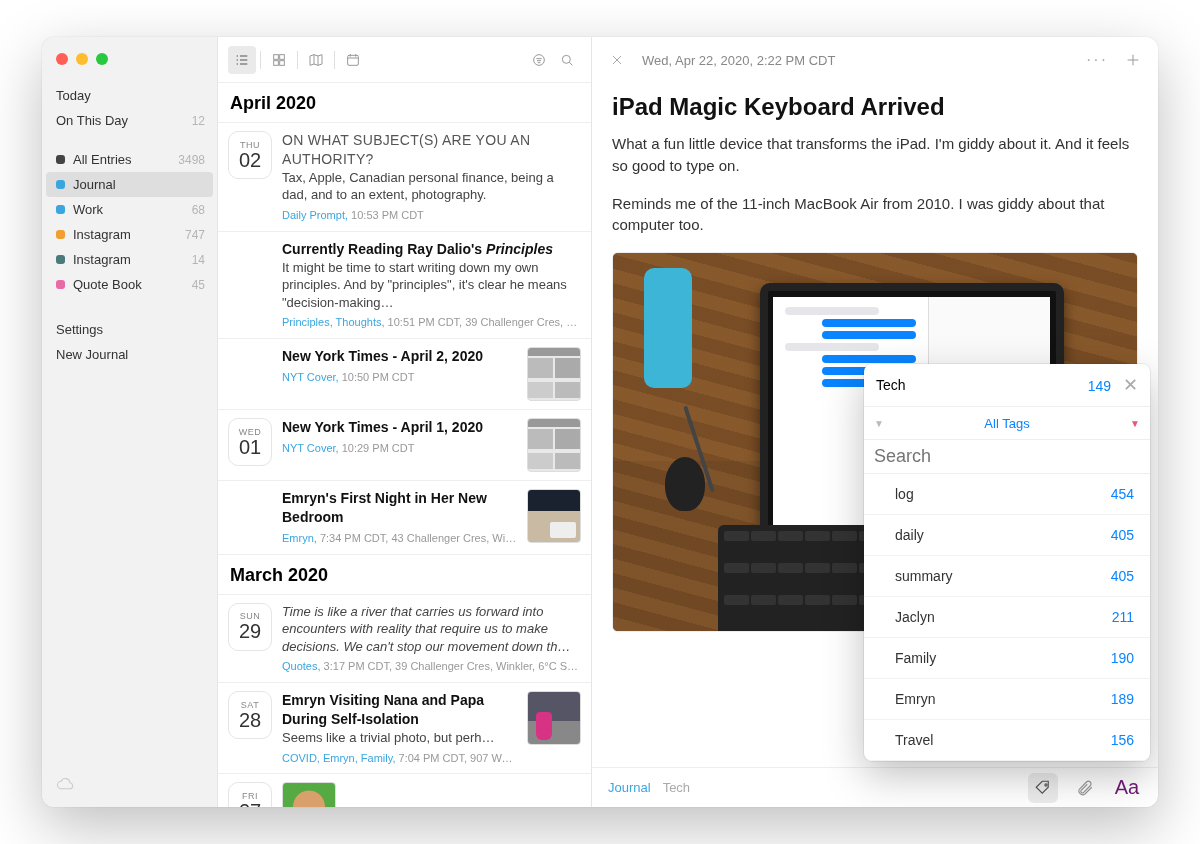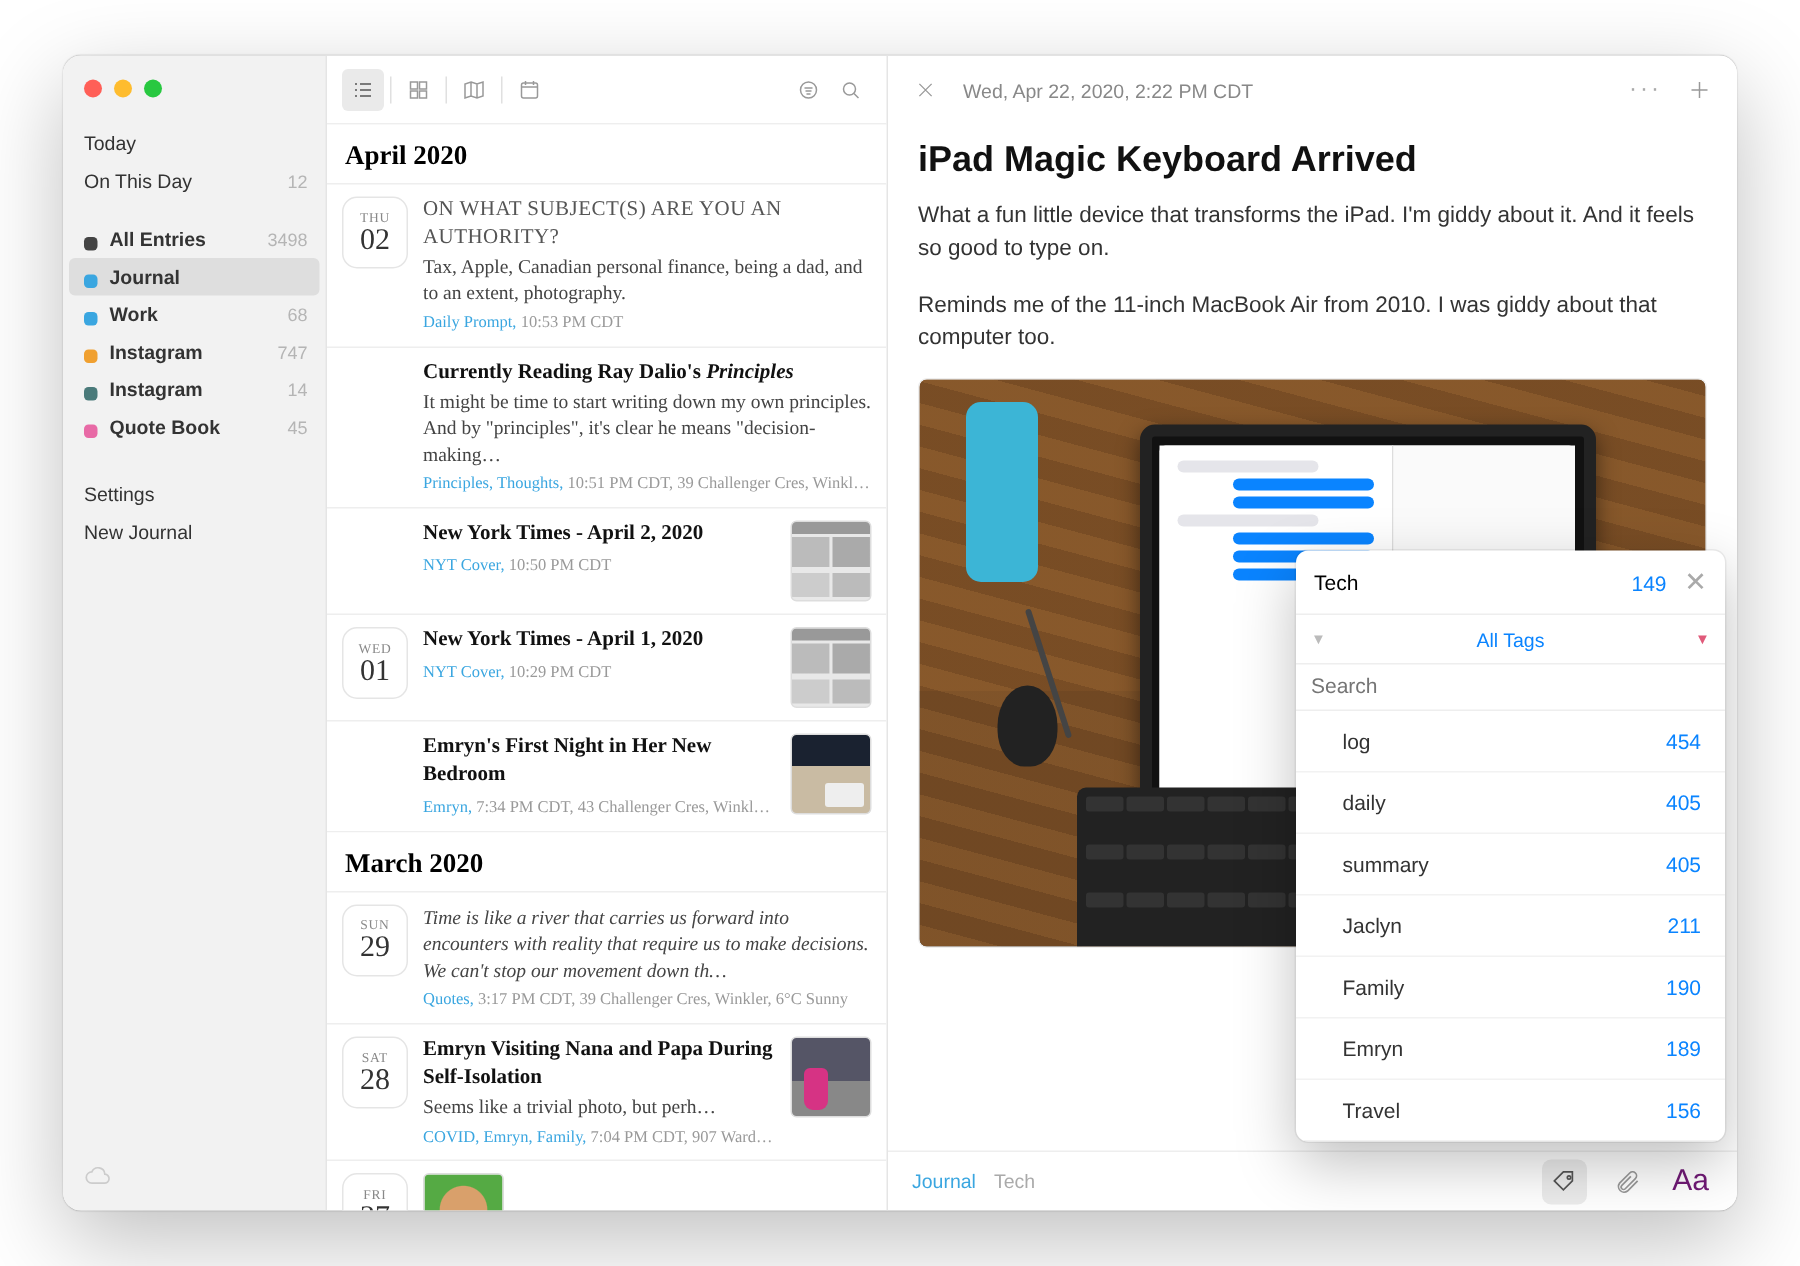--- a/index.html
+++ b/index.html
@@ -36,21 +36,21 @@
     border-right: 1px solid #e5e5e5;
   }
   .tl { display: flex; gap: 8px; padding: 8px 12px 18px 14px; }
   .dot { width: 12px; height: 12px; border-radius: 50%; }
   .tl .r { background: #ff5f57; } .tl .y { background: #febc2e; } .tl .g { background: #28c840; }
   .sb-item { display: flex; justify-content: space-between; align-items: center; padding: 5px 12px 5px 14px; cursor: default; }
   .sb-item.sel { background: #dedede; border-radius: 4px; margin: 0 4px; padding-left: 10px; padding-right: 8px; }
   .sb-count { color: #b5b5b5; font-size: 12px; }
   .sb-gap { height: 14px; }
   .sb-ic { width: 9px; height: 9px; border-radius: 3px; margin-right: 8px; display: inline-block; flex-shrink: 0; }
-  .sb-left { display: flex; align-items: flex-end; font-weight: bold; }
+  .sb-left { display: flex; align-items: center; }
   .sb-bottom { margin-top: 20px; }
   .sb-cloud { margin-top: auto; padding: 10px 14px; color: #ccc; font-size: 14px; }
 
   
   .mid {
     width: 374px;
     border-right: 1px solid #e5e5e5;
     display: flex;
     flex-direction: column;
     background: #fff;
@@ -68,21 +68,21 @@
   .midbar .sep { width: 1px; height: 18px; background: #e0e0e0; margin: 0 4px; }
   .midbar .spacer { flex: 1; }
   .midicon svg { width: 16px; height: 16px; }
   .month-h {
     font-weight: 700;
     font-size: 18px;
     padding: 10px 12px 8px;
     border-bottom: 1px solid #eee;
     background: #fff;
   }
-  .list { overflow: hidden; flex: 1; font-family: Liberation Serif, serif; }
+  .list { overflow: hidden; flex: 1; }
   .entry {
     display: flex;
     padding: 8px 10px;
     border-bottom: 1px solid #eee;
     gap: 10px;
   }
   .datebox {
     width: 44px; height: 48px;
     border: 1px solid #e5e5e5;
     border-radius: 10px;
@@ -179,21 +179,21 @@
   }
   .popover-row { display:flex; align-items:center; padding: 10px 12px; font-size: 14px; }
   .popover-head { justify-content: space-between; }
   .popover-head .count { color:#0a84ff; font-weight:500; }
   .popover-x { color:#aaa; font-size:18px; margin-left:8px; }
   .popover-tabs { display:flex; align-items:center; border-top:1px solid #eee; border-bottom:1px solid #eee; height:34px; }
   .popover-tabs .arrow { width:30px; text-align:center; color:#bbb; font-size:10px; }
   .popover-tabs .arrow.r { color:#e05a7a; }
   .popover-tabs .lab { flex:1; text-align:center; color:#0a84ff; font-size:13px; }
   .popover-search { padding: 6px 10px; border-bottom: 1px solid #eee; }
-  .popover-search input { width:100%; border:none; outline:none; font-size:14px; color:#3b82f6; }
+  .popover-search input { width:100%; border:none; outline:none; font-size:18px; color:#3b82f6; }
   .tag-row { display:flex; justify-content:space-between; padding: 12px 16px; border-bottom: 1px solid #f2f2f2; font-size:14px; }
   .tag-row .n { color:#333;margin-left:15px; }
   .tag-row .c { color:#0a84ff; }
 
   .thumb.nyt { background: #e8e8e8;
     background-image:
       linear-gradient(#999 0 0), linear-gradient(#bbb 0 0), linear-gradient(#aaa 0 0),
       linear-gradient(#ccc 0 0), linear-gradient(#bbb 0 0);
     background-size: 100% 8px, 48% 20px, 48% 20px, 48% 16px, 48% 16px;
     background-position: 0 0, 0 10px, 100% 10px, 0 34px, 100% 34px;

